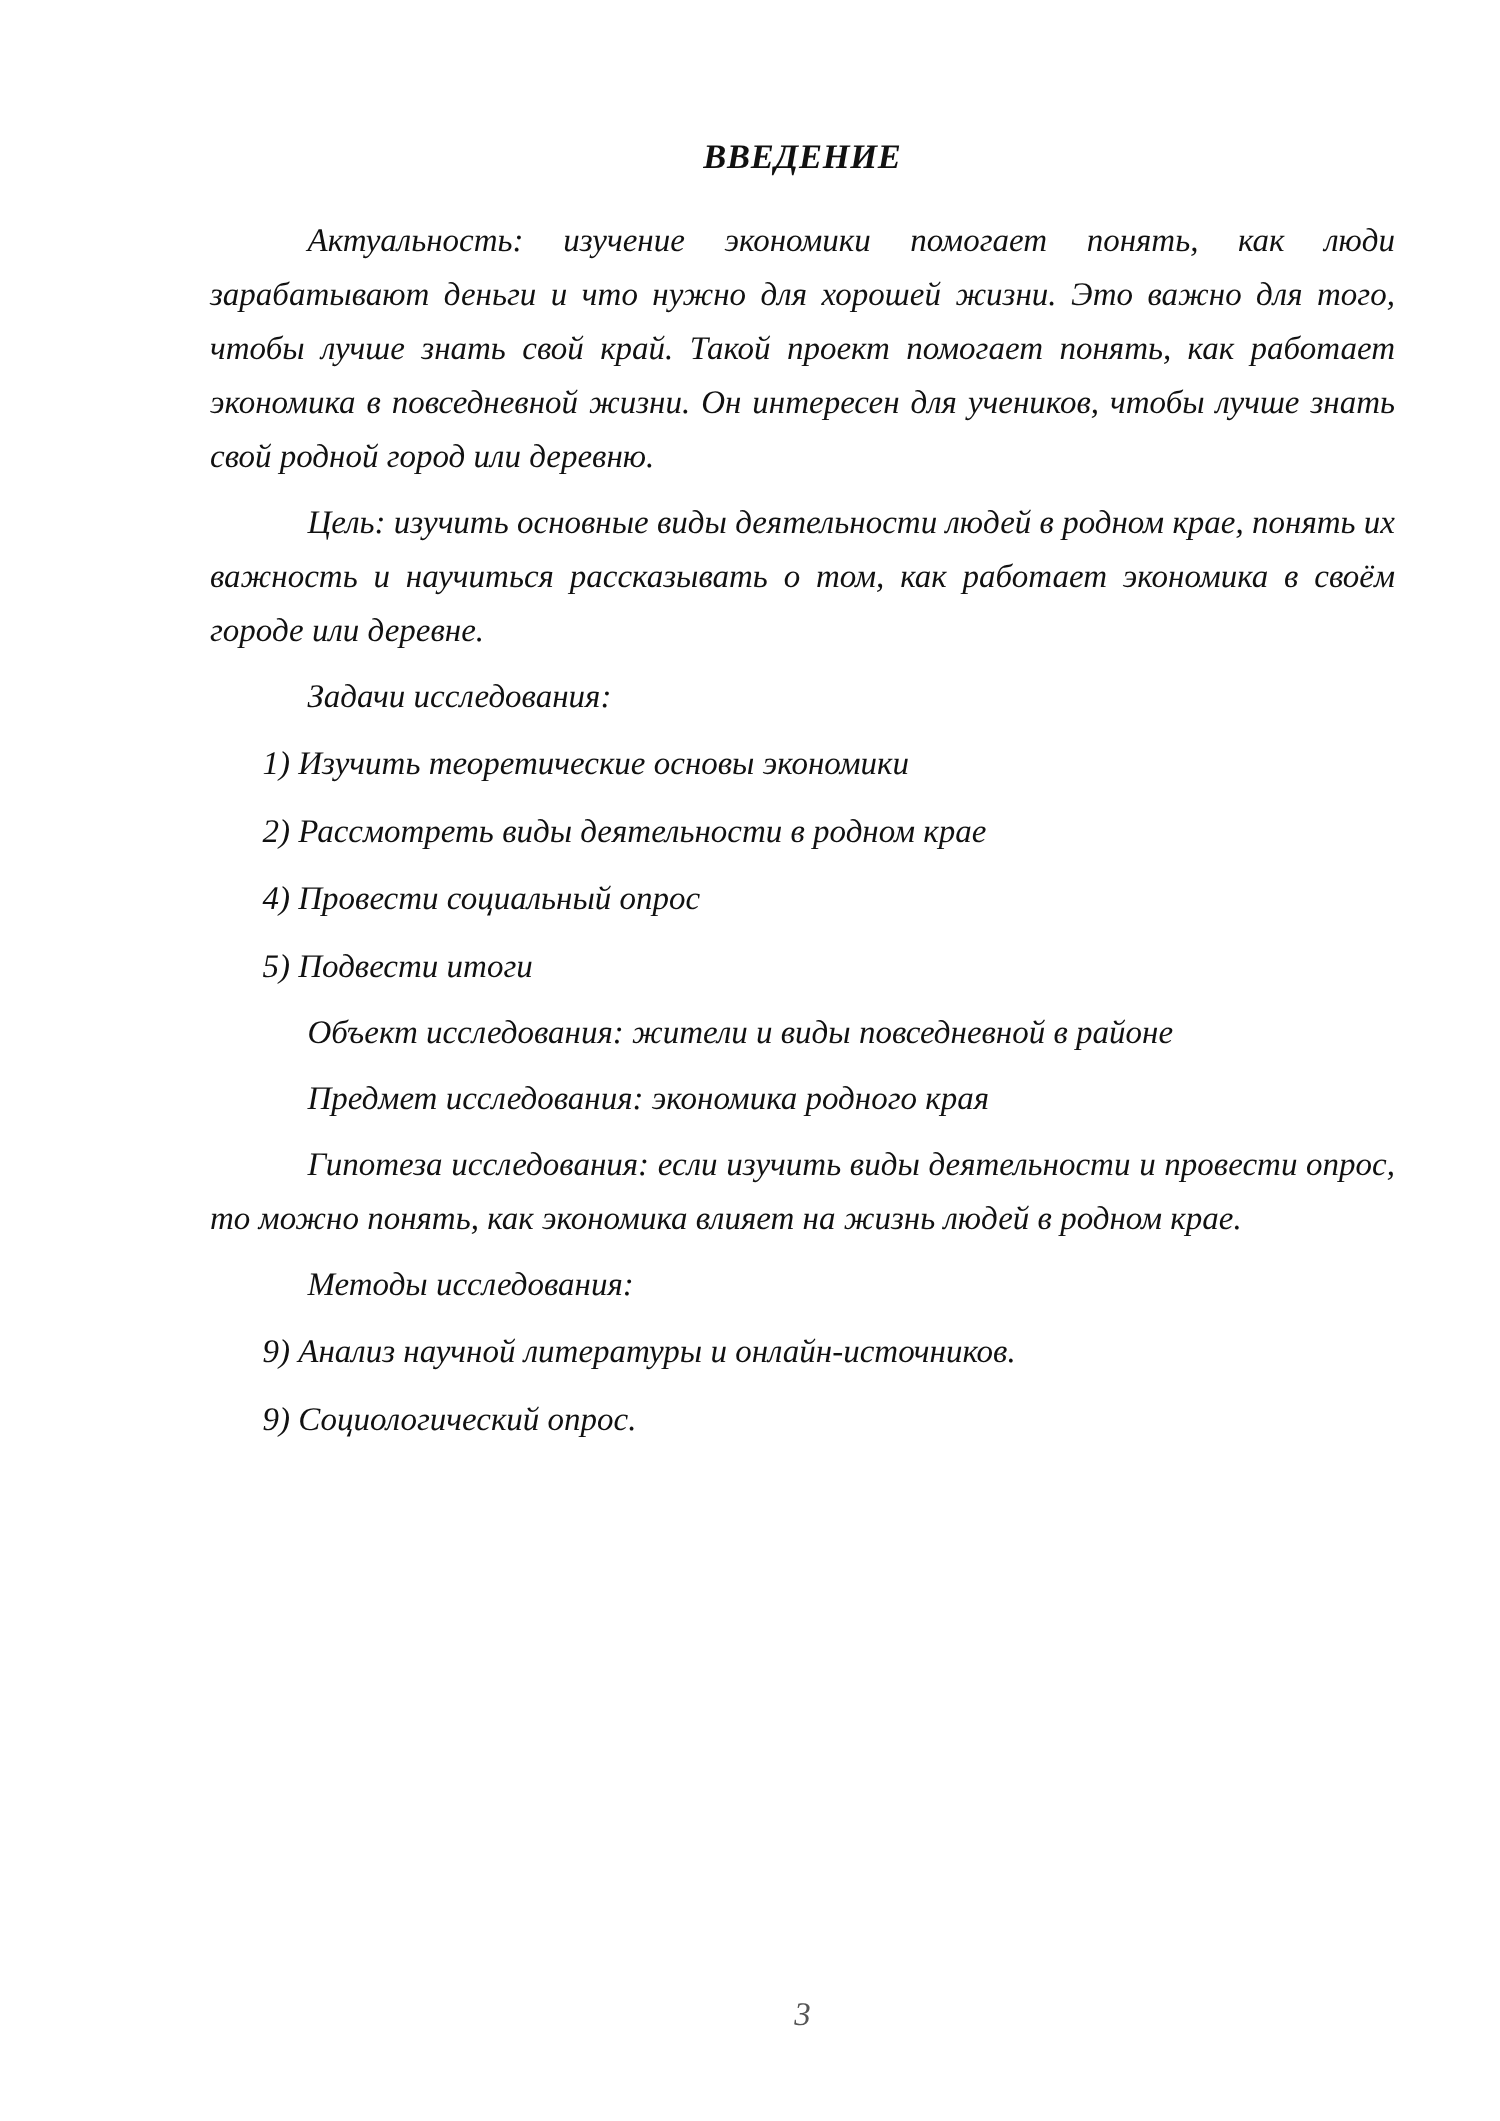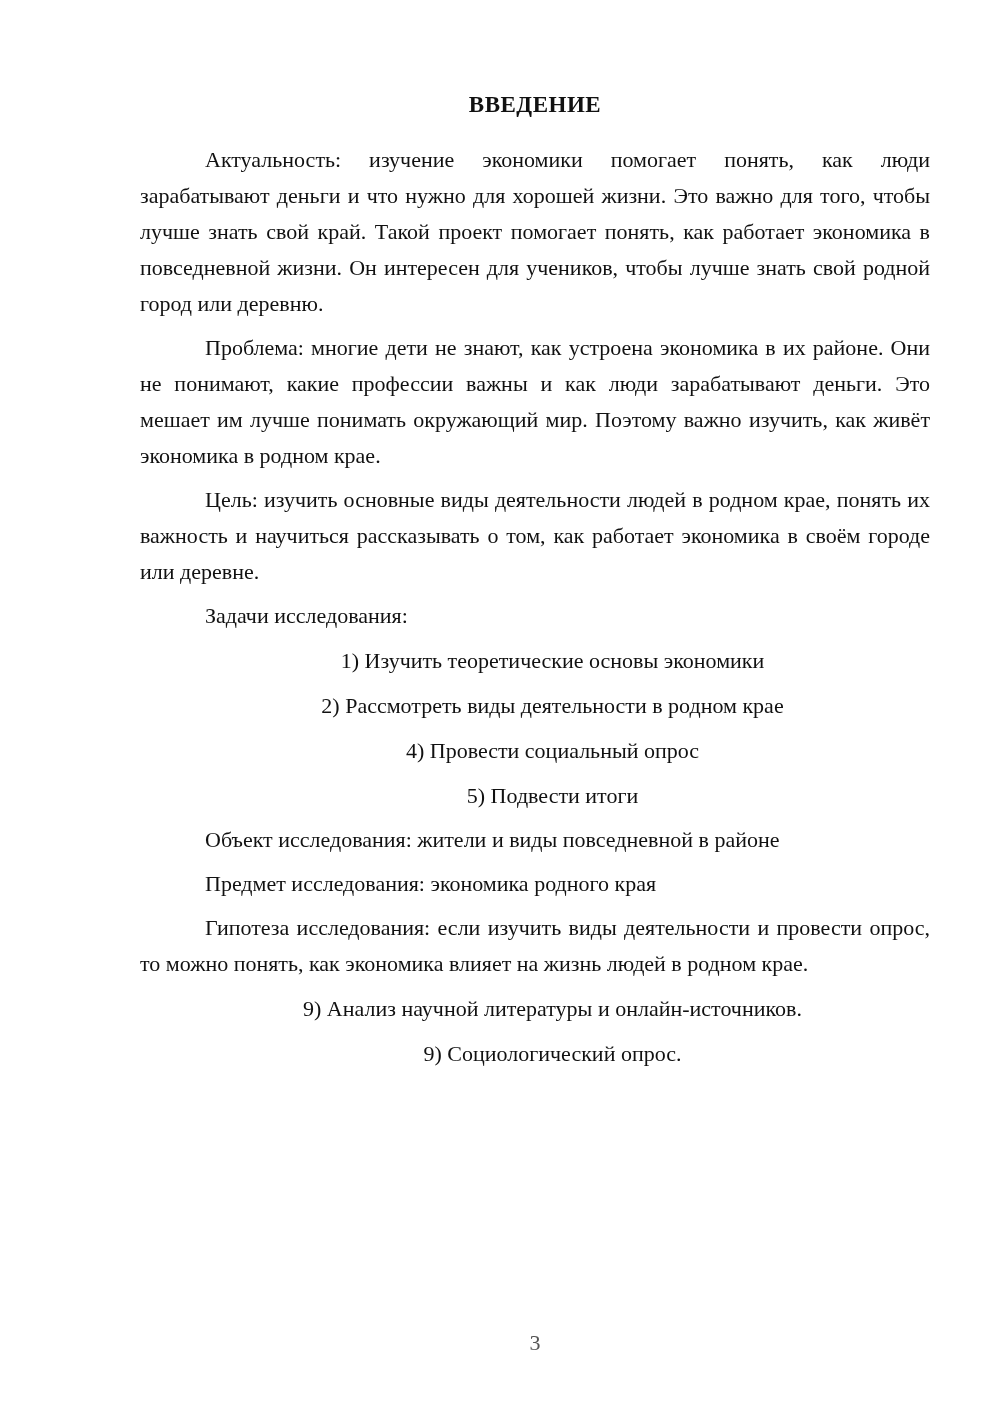--- a/index.html
+++ b/index.html
@@ -13,20 +13,21 @@
     height: 1414px;
     margin: 0 auto;
     background: #ffffff;
     box-sizing: border-box;
     
     padding: 92px 70px 0 140px;
     font-family: "Liberation Serif", "DejaVu Serif", serif;
     font-size: 22px;
     color: #111111;
     overflow: hidden;
+    font-style: italic;
   }
   .doc-title {
     margin: 0 0 24px 0;
     font-size: 23px;
     font-weight: bold;
     line-height: 26px;
     text-align: center;
     letter-spacing: 0.5px;
   }
   .para {
@@ -34,21 +35,21 @@
     line-height: 36px;
     text-align: justify;
     text-indent: 65px;
   }
   .para.first {
     margin-top: 0;
   }
   .list-item {
     margin: 9px 0 0 0;
     line-height: 36px;
-    text-align: center;
+    text-align: left;
     text-indent: 0;
     padding-left: 35px;
   }
   .page-number {
     position: absolute;
     top: 1328px;
     left: 140px;
     width: 790px;
     text-align: center;
     font-size: 22px;
@@ -58,36 +59,36 @@
 </style>
 </head>
 <body>
 
 <div class="page">
 
   <h1 class="doc-title">ВВЕДЕНИЕ</h1>
 
   <p class="para first">Актуальность: изучение экономики помогает понять, как люди зарабатывают деньги и что нужно для хорошей жизни. Это важно для того, чтобы лучше знать свой край. Такой проект помогает понять, как работает экономика в повседневной жизни. Он интересен для учеников, чтобы лучше знать свой родной город или деревню.</p>
 
-  <p class="para">Проблема: многие дети не знают, как устроена экономика в их районе. Они не понимают, какие профессии важны и как люди зарабатывают деньги. Это мешает им лучше понимать окружающий мир. Поэтому важно изучить, как живёт экономика в родном крае.</p>
 
   <p class="para">Цель: изучить основные виды деятельности людей в родном крае, понять их важность и научиться рассказывать о том, как работает экономика в своём городе или деревне.</p>
 
   <p class="para">Задачи исследования:</p>
 
   <p class="list-item">1) Изучить теоретические основы экономики</p>
   <p class="list-item">2) Рассмотреть виды деятельности в родном крае</p>
   <p class="list-item">4) Провести социальный опрос</p>
   <p class="list-item">5) Подвести итоги</p>
 
   <p class="para">Объект исследования: жители и виды повседневной в районе</p>
 
   <p class="para">Предмет исследования: экономика родного края</p>
 
   <p class="para">Гипотеза исследования: если изучить виды деятельности и провести опрос, то можно понять, как экономика влияет на жизнь людей в родном крае.</p>
 
+  <p class="para">Методы исследования:</p>
 
   <p class="list-item">9) Анализ научной литературы и онлайн-источников.</p>
   <p class="list-item">9) Социологический опрос.</p>
 
   <div class="page-number">3</div>
 
 </div>
 
 </body></html>

